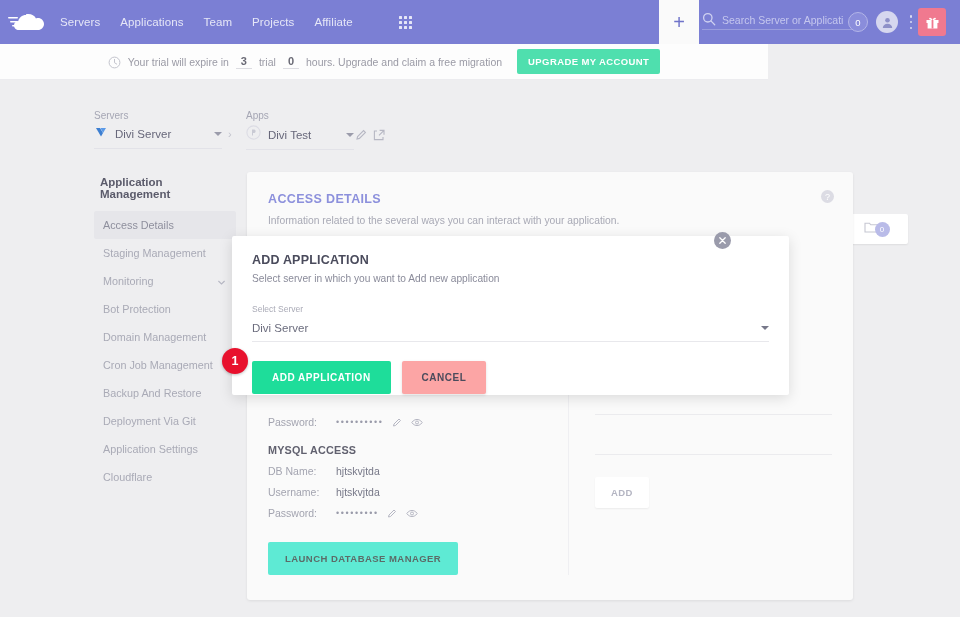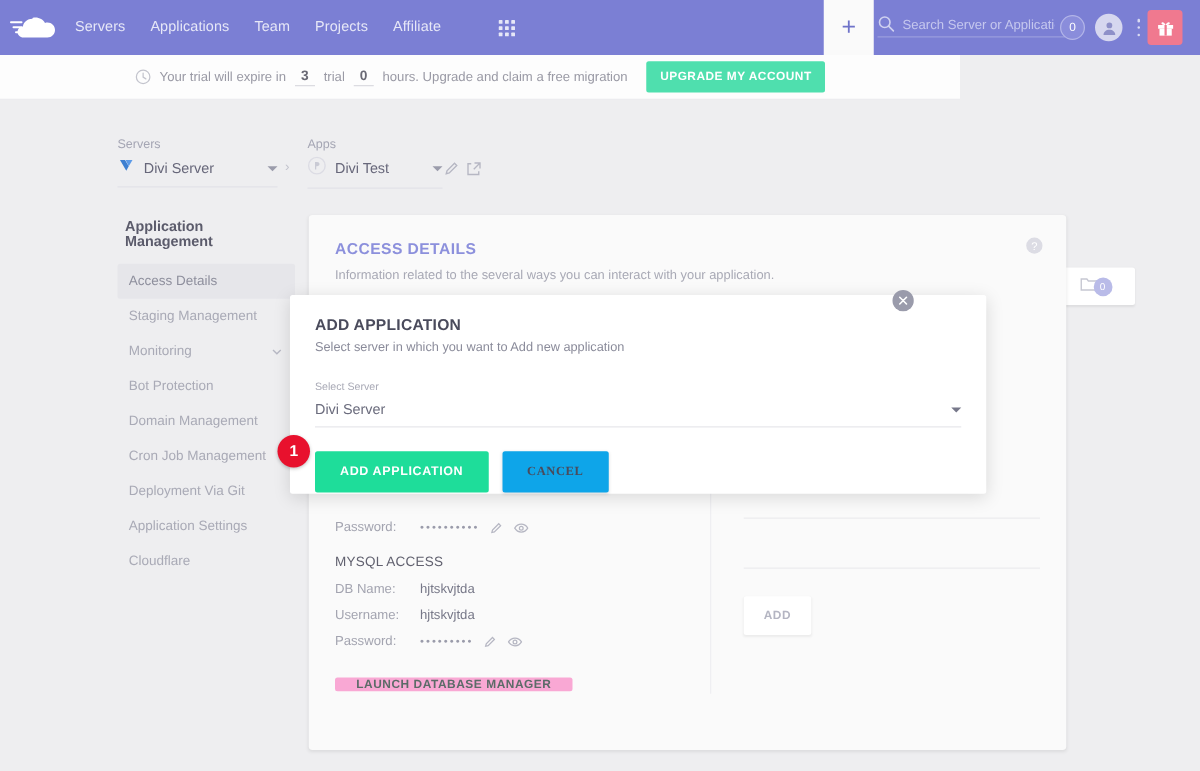--- a/index.html
+++ b/index.html
@@ -131,29 +131,29 @@
   .cardsub { color: #a8a9b5; font-size: 10.3px; margin-top: 9px; }
   .helpicon {
     position: absolute; right: 19px; top: 18px; width: 13px; height: 13px;
     border-radius: 50%; background: #dcdce4; color: #fff; font-size: 9px;
     display: flex; align-items: center; justify-content: center; cursor: pointer;
   }
   .cardbody { display: flex; padding: 22px 21px 0; }
   .colL { width: 300px; }
   .colR { flex: 1; padding-left: 26px; border-left: 1px solid #efeff2; }
 
-  .sectitle { font-size: 10.8px; font-weight: 400; color: #61616f; margin: 16px 0 9px; letter-spacing: .2px; }
+  .sectitle { font-size: 10.8px; font-weight: 700; color: #61616f; margin: 16px 0 9px; letter-spacing: .2px; }
   .row { display: flex; align-items: center; font-size: 10.5px; margin-bottom: 9px; }
   .rowlabel { color: #a3a4b0; width: 68px; flex: 0 0 68px; }
   .rowval { color: #777888; }
   .dots { letter-spacing: 1.6px; color: #9a9baa; font-size: 9px; }
   .minibtn { width: 11px; height: 11px; margin-left: 8px; cursor: pointer; }
   .greenbtn {
-    background: #f9a8d4; color: #5c6b68; font-size: 9.5px; font-weight: 600;
-    letter-spacing: .45px; padding: 0 17px; border: 0; border-radius: 2px;
+    background: #5eead4; color: #5c6b68; font-size: 9.5px; font-weight: 600;
+    letter-spacing: .45px; padding: 11px 17px; border: 0; border-radius: 2px;
     cursor: pointer; font-family: inherit; margin-top: 14px;
   }
   .rtext { font-size: 10.3px; color: #a8a9b5; line-height: 1.55; }
   .rlink { font-size: 10.3px; color: #83849a; text-decoration: underline; cursor: pointer; }
   .rinput { border: 0; border-bottom: 1px solid #ebebee; height: 26px; width: 100%;
     background: transparent; outline: none; font-family: inherit; font-size: 10.5px; }
   .addbtn {
     background: #fff; color: #b4b5c2; font-size: 9.5px; font-weight: 600; letter-spacing: .4px;
     padding: 10px 16px; border: 0; border-radius: 2px; box-shadow: 0 1px 2px rgba(0,0,0,.06);
     cursor: pointer; font-family: inherit;
@@ -181,22 +181,22 @@
   .mselect .c {
     margin-left: auto; width: 0; height: 0; border-left: 4px solid transparent;
     border-right: 4px solid transparent; border-top: 4px solid #77788a;
   }
   .mbtns { display: flex; gap: 11px; margin-top: 19px; }
   .mprimary {
     background: #1edd9a; color: #fff; font-size: 10px; font-weight: 600; letter-spacing: .5px;
     padding: 11px 20px; border: 0; border-radius: 2px; cursor: pointer; font-family: inherit;
   }
   .mcancel {
-    background: #0ea5e9; color: #4a4b5c; font-size: 10px; font-weight: 600; letter-spacing: .5px;
-    padding: 11px 20px; border: 0; border-radius: 2px; cursor: pointer; font-family: Liberation Serif, serif;
+    background: #fca5a5; color: #4a4b5c; font-size: 10px; font-weight: 600; letter-spacing: .5px;
+    padding: 11px 20px; border: 0; border-radius: 2px; cursor: pointer; font-family: Liberation Sans, sans-serif;
     box-shadow: 0 1px 3px rgba(0,0,0,.13);
   }
   .stepbadge {
     position: absolute; left: 222px; top: 348px; width: 26px; height: 26px;
     border-radius: 50%; background: #e8112d; color: #fff; font-size: 12.5px; font-weight: 700;
     display: flex; align-items: center; justify-content: center; z-index: 25;
     box-shadow: 0 1px 3px rgba(0,0,0,.25);
   }
 </style>
 </head>
@@ -356,20 +356,23 @@
       </span>
     </div>
     <div class="sbitem">
         <span>Bot Protection</span>
       </div>
     <div class="sbitem">
         <span>Domain Management</span>
       </div>
     <div class="sbitem">
         <span>Cron Job Management</span>
+      </div>
+    <div class="sbitem">
+        <span>Backup And Restore</span>
       </div>
     <div class="sbitem">
         <span>Deployment Via Git</span>
       </div>
     <div class="sbitem">
         <span>Application Settings</span>
       </div>
     <div class="sbitem">
         <span>Cloudflare</span>
       </div>

